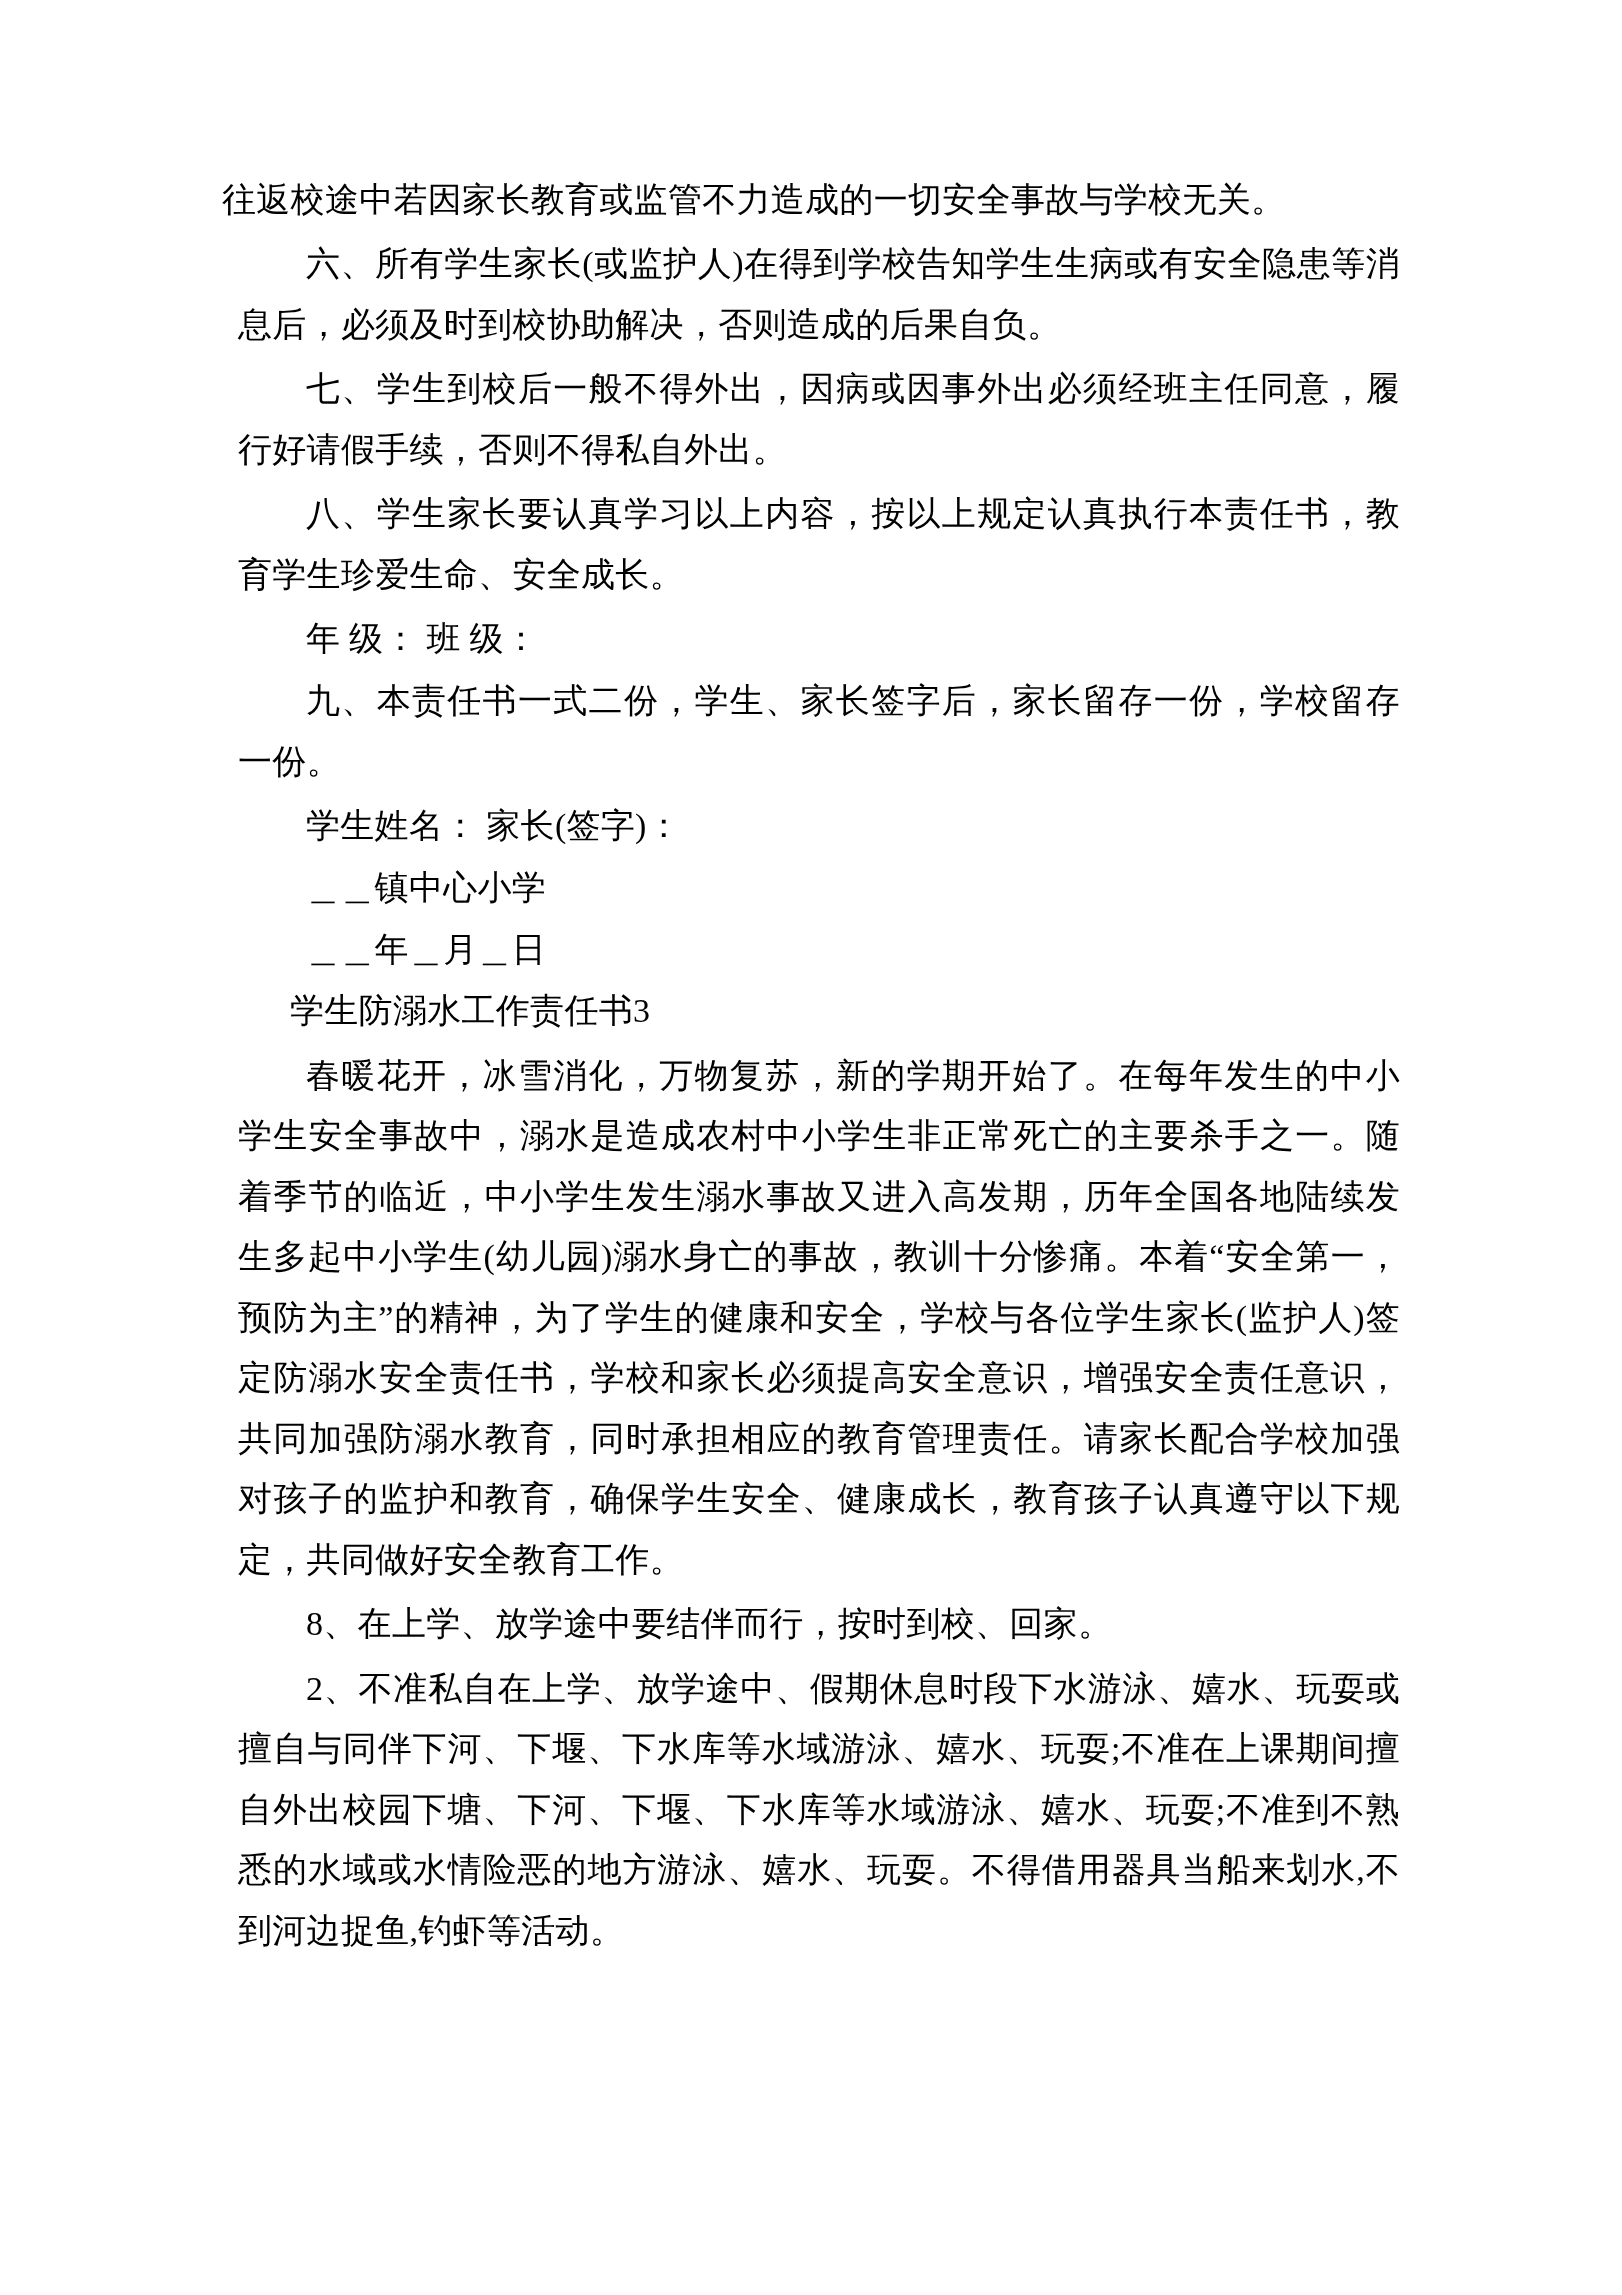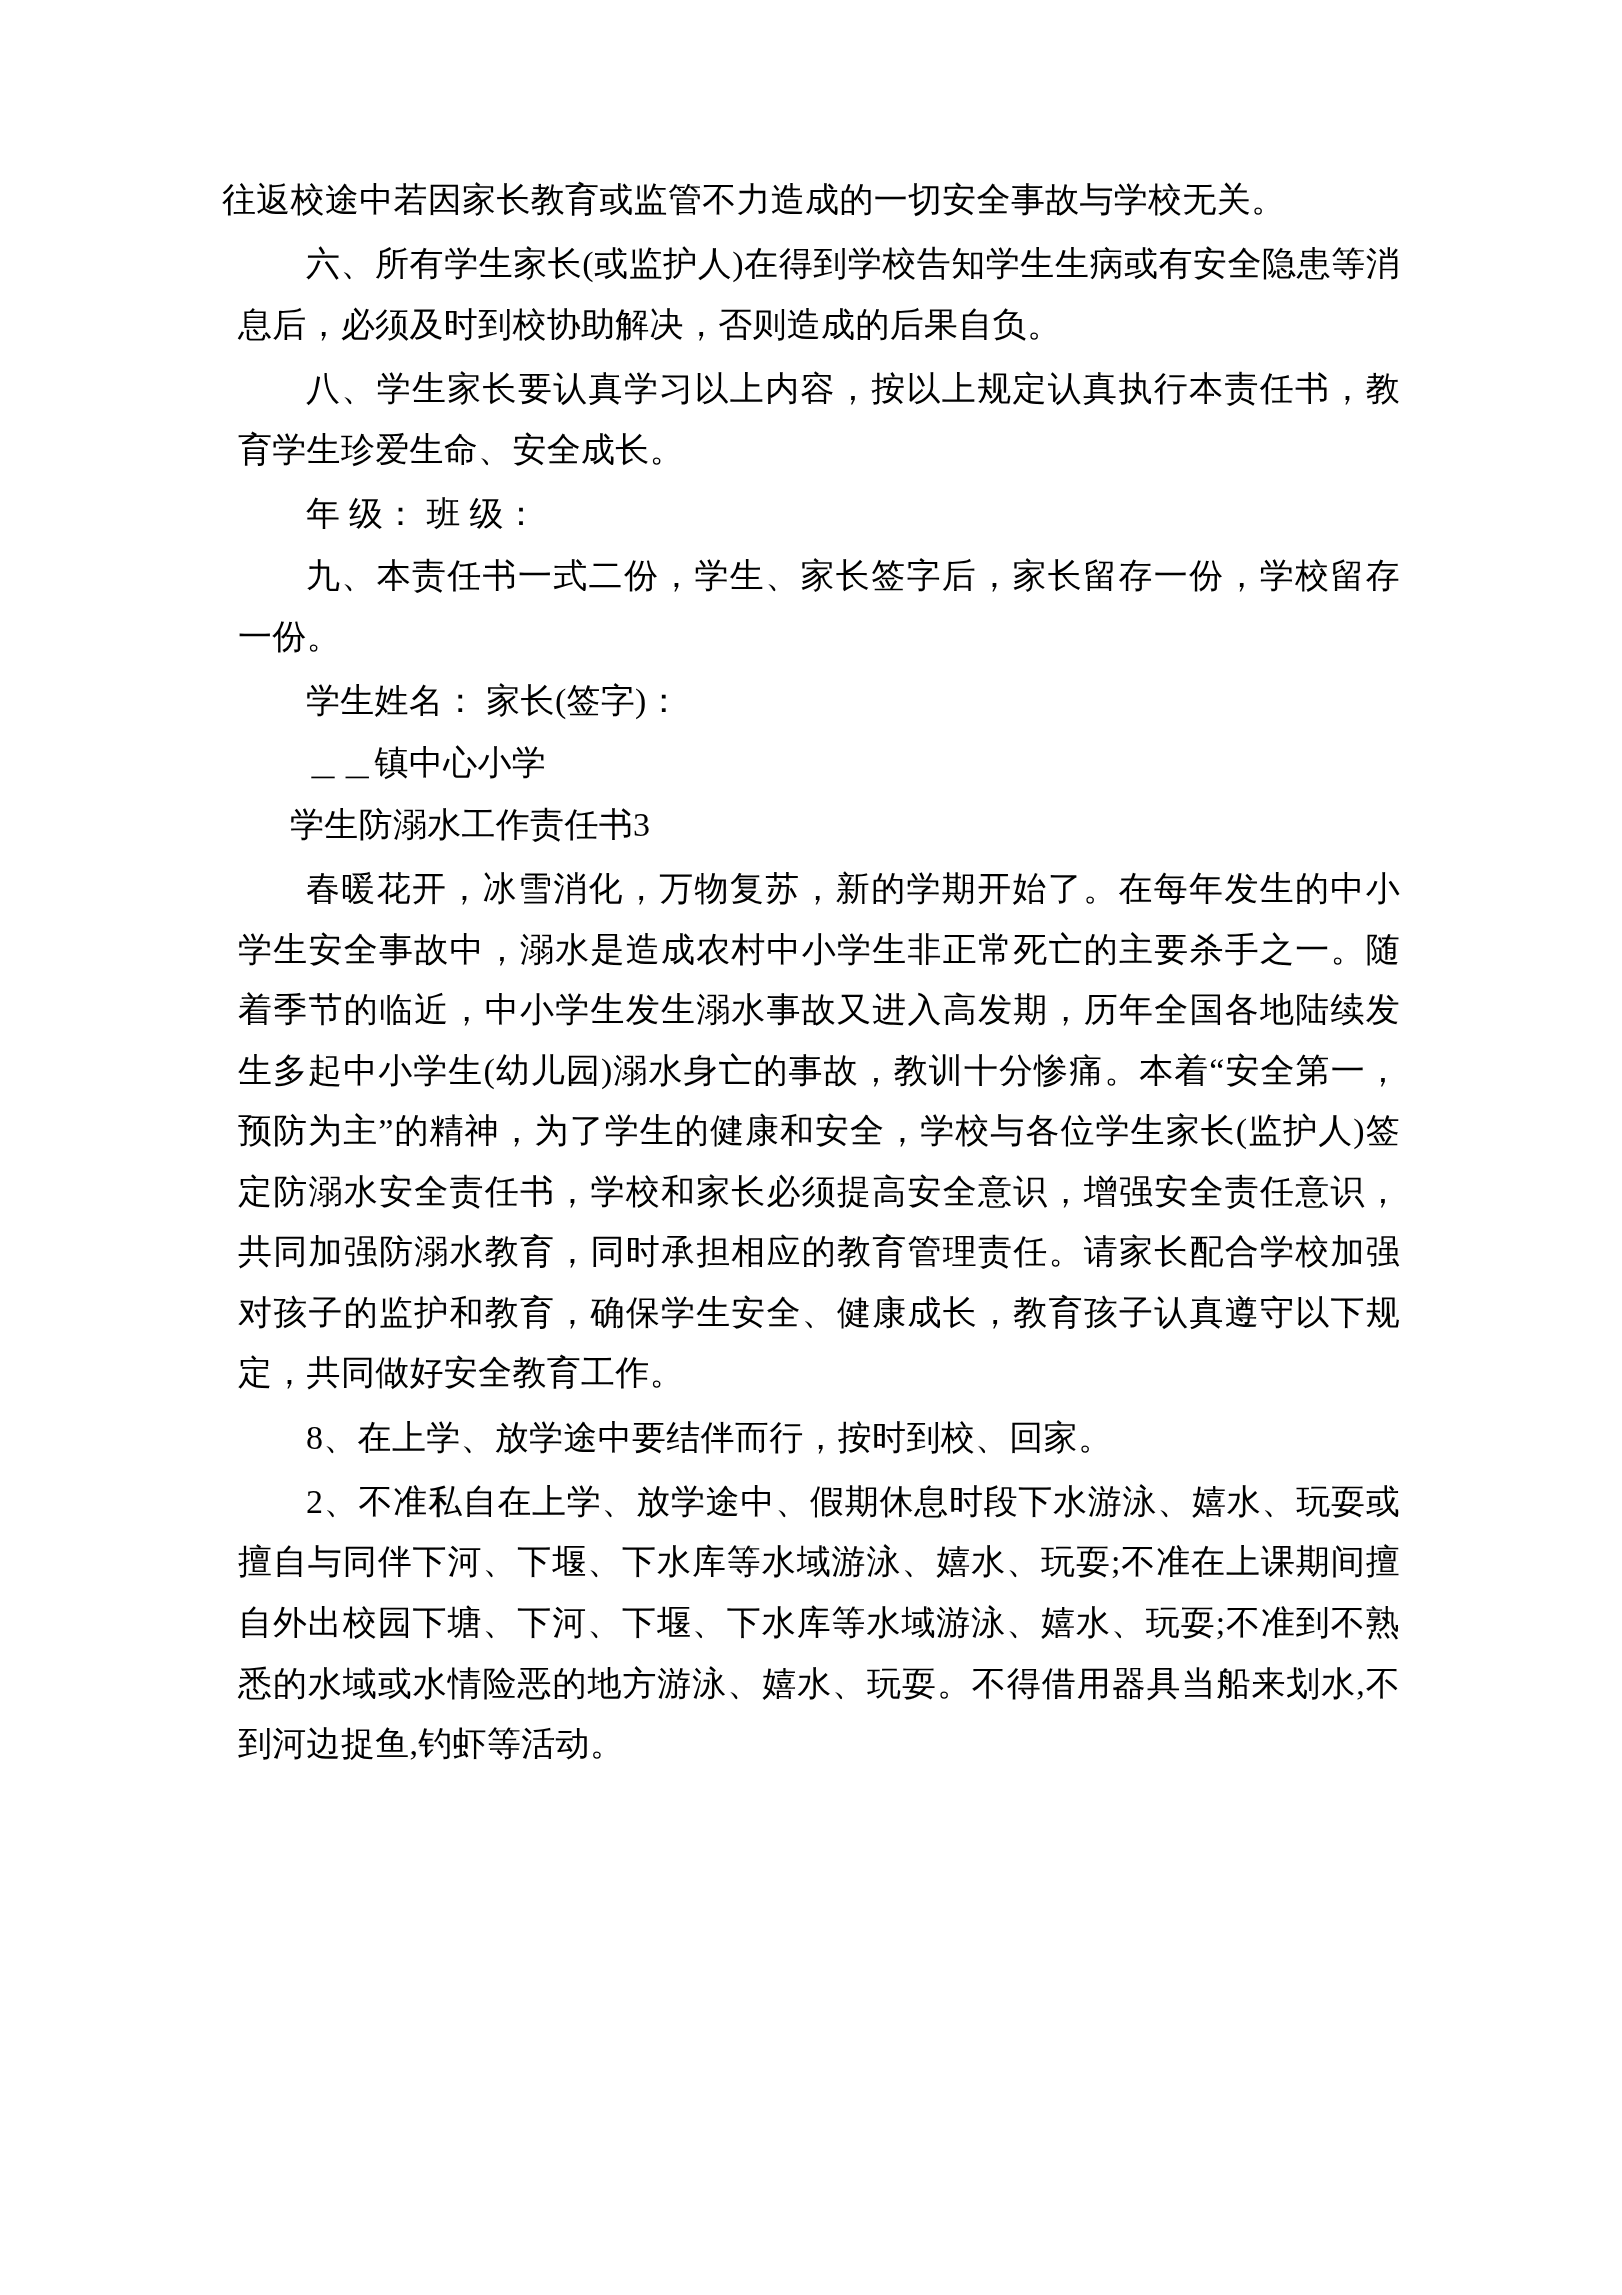--- a/index.html
+++ b/index.html
@@ -55,31 +55,33 @@
 </head>
 <body>
 
 <div class="page">
   <div class="content">
 
     <p class="para noindent">往返校途中若因家长教育或监管不力造成的一切安全事故与学校无关。</p>
 
     <p class="para indent">六、所有学生家长(或监护人)在得到学校告知学生生病或有安全隐患等消息后，必须及时到校协助解决，否则造成的后果自负。</p>
 
+    <p class="para indent">七、学生到校后一般不得外出，因病或因事外出必须经班主任同意，履行好请假手续，否则不得私自外出。</p>
 
     <p class="para indent">八、学生家长要认真学习以上内容，按以上规定认真执行本责任书，教育学生珍爱生命、安全成长。</p>
 
     <p class="para indent tight">年 级： 班 级：</p>
 
     <p class="para indent">九、本责任书一式二份，学生、家长签字后，家长留存一份，学校留存一份。</p>
 
     <p class="para indent tight">学生姓名： 家长(签字)：</p>
 
     <p class="para indent tight">＿＿镇中心小学</p>
 
+    <p class="para indent tight">＿＿年＿月＿日</p>
 
     <p class="para center-title">学生防溺水工作责任书3</p>
 
     <p class="para indent">春暖花开，冰雪消化，万物复苏，新的学期开始了。在每年发生的中小学生安全事故中，溺水是造成农村中小学生非正常死亡的主要杀手之一。随着季节的临近，中小学生发生溺水事故又进入高发期，历年全国各地陆续发生多起中小学生(幼儿园)溺水身亡的事故，教训十分惨痛。本着“安全第一，预防为主”的精神，为了学生的健康和安全，学校与各位学生家长(监护人)签定防溺水安全责任书，学校和家长必须提高安全意识，增强安全责任意识，共同加强防溺水教育，同时承担相应的教育管理责任。请家长配合学校加强对孩子的监护和教育，确保学生安全、健康成长，教育孩子认真遵守以下规定，共同做好安全教育工作。</p>
 
 
     <p class="para indent">8、在上学、放学途中要结伴而行，按时到校、回家。</p>
 
     <p class="para indent">2、不准私自在上学、放学途中、假期休息时段下水游泳、嬉水、玩耍或擅自与同伴下河、下堰、下水库等水域游泳、嬉水、玩耍;不准在上课期间擅自外出校园下塘、下河、下堰、下水库等水域游泳、嬉水、玩耍;不准到不熟悉的水域或水情险恶的地方游泳、嬉水、玩耍。不得借用器具当船来划水,不到河边捉鱼,钓虾等活动。</p>
 

